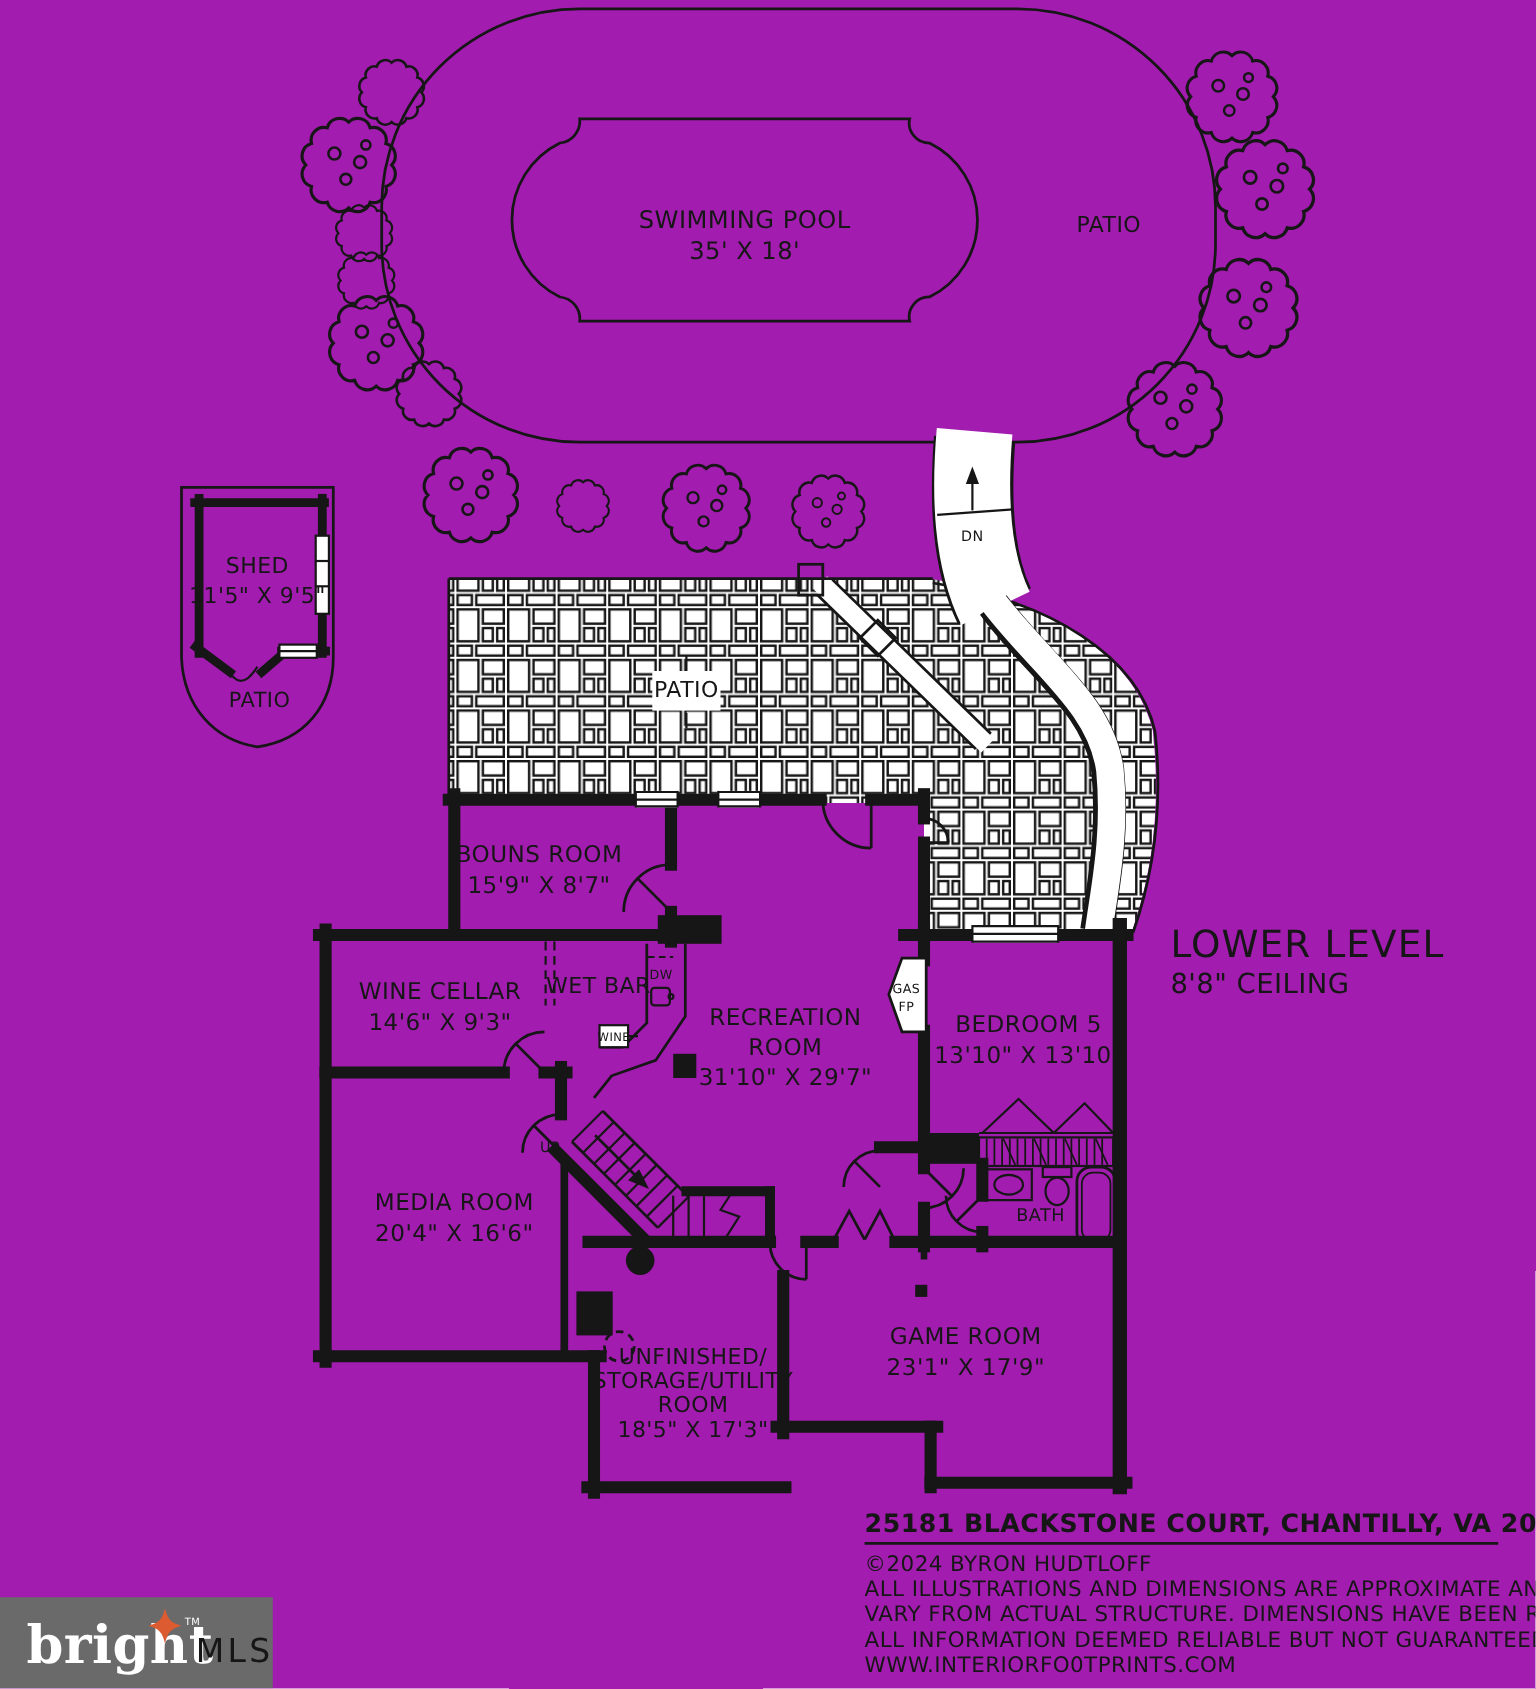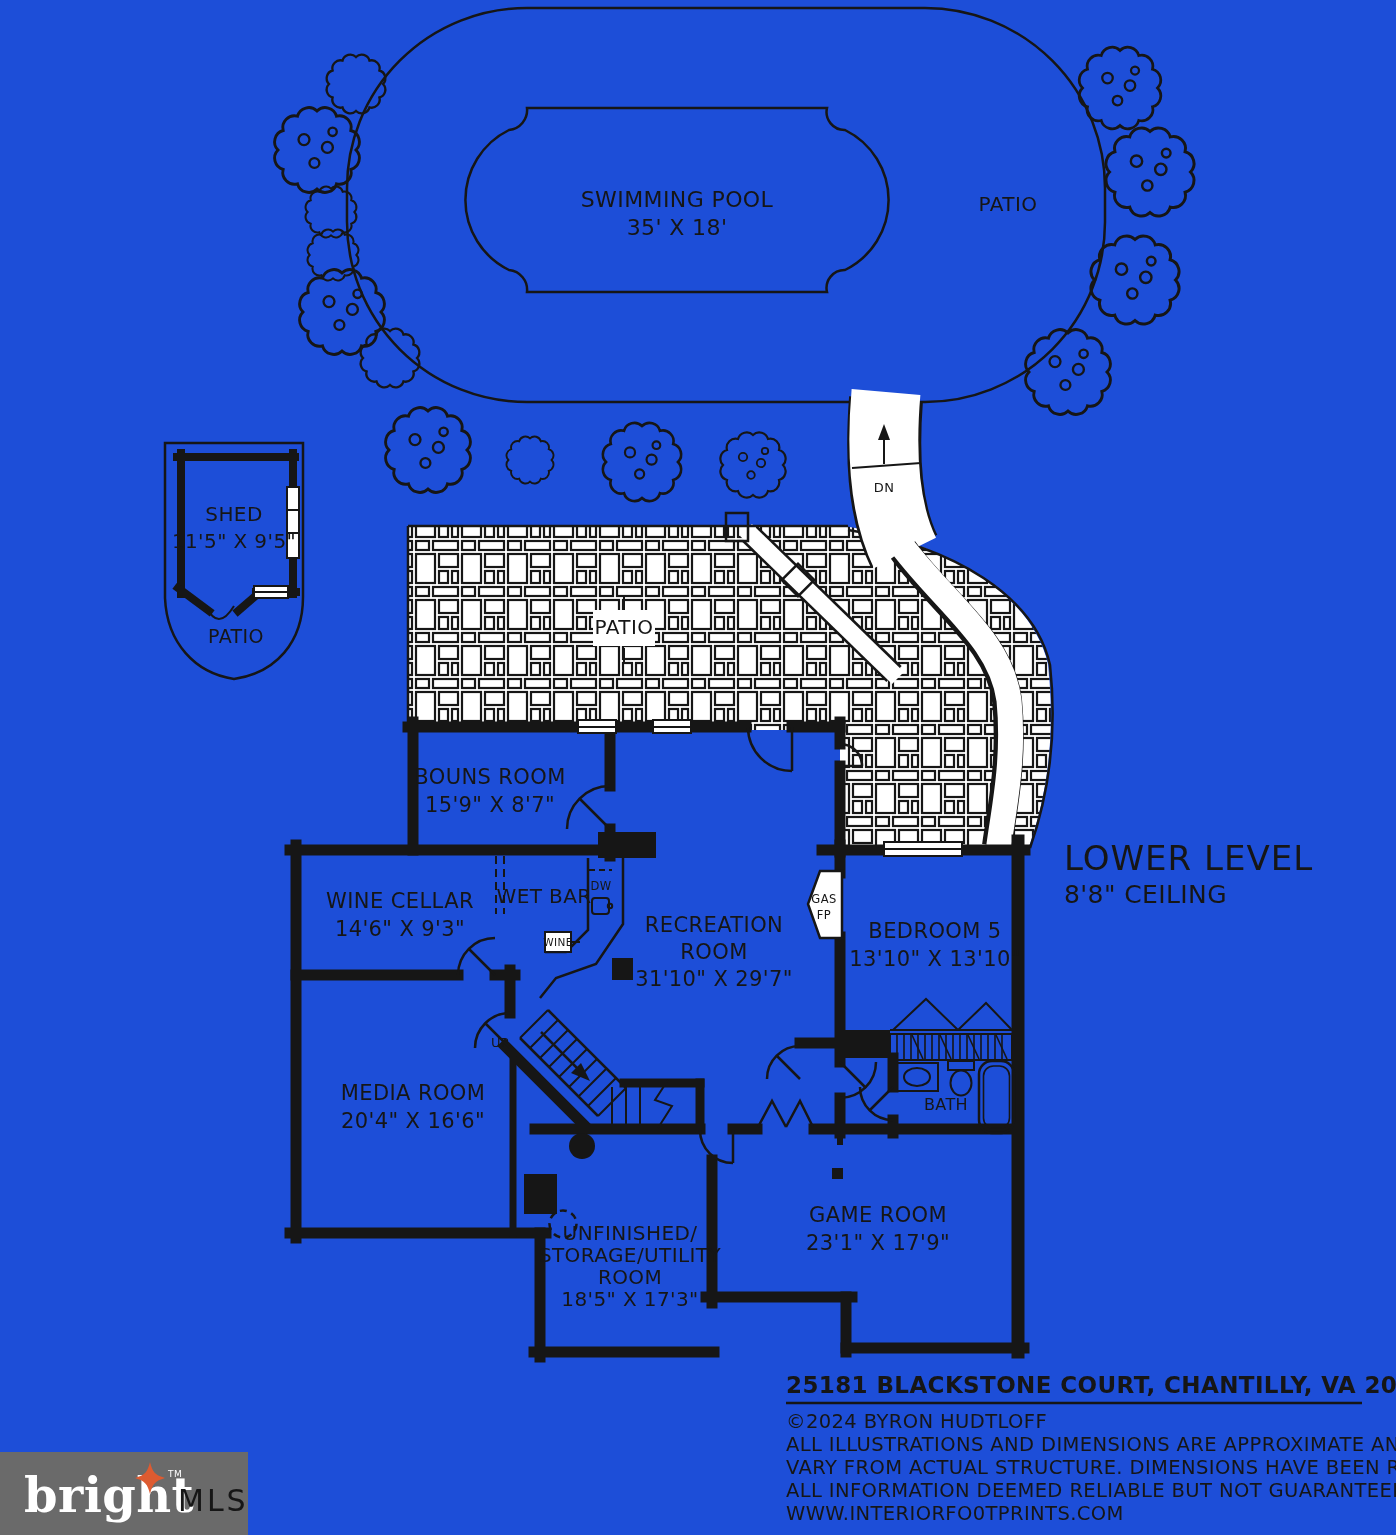--- a/index.html
+++ b/index.html
@@ -1,16 +1,16 @@
 <!DOCTYPE html>
 <html><head>
 <meta charset="utf-8">
 <style>
   html,body{margin:0;padding:0;background:#ffffff;}
-  .page{width:1396px;height:1535px;position:relative;background:#1d4ed8;overflow:hidden;}
+  .page{width:1396px;height:1535px;position:relative;background:#a21caf;overflow:hidden;}
   svg{display:block;}
   svg text{font-family:"DejaVu Sans", sans-serif;fill:#161616;text-anchor:middle;letter-spacing:.4px;}
   .room{font-size:21px;}
   .lbl22{font-size:22px;}
   .lbl20{font-size:20px;}
   .lbl19{font-size:19px;}
   .tiny{font-size:13px;}
   .t12{font-size:11.5px;}
   .t10{font-size:10.5px;}
   .t16{font-size:16px;}

